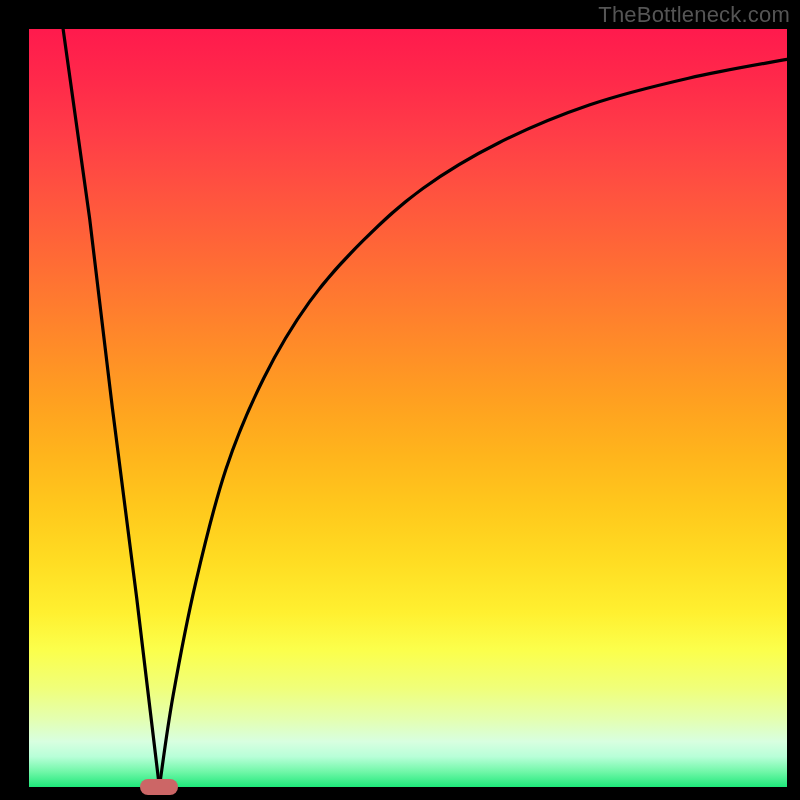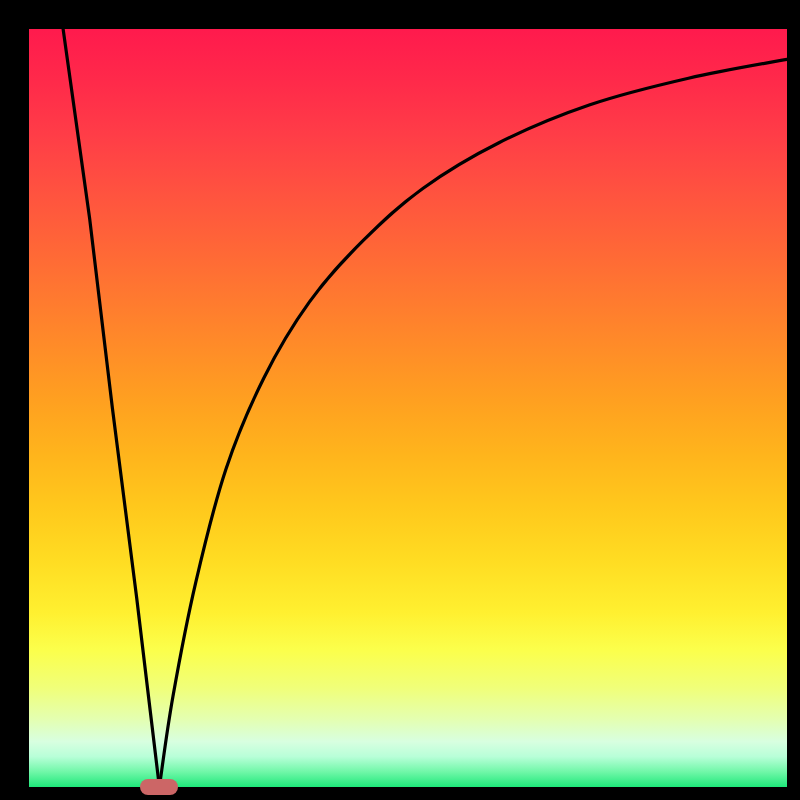--- a/index.html
+++ b/index.html
@@ -65,20 +65,21 @@
     position: absolute;
     background: #cc6666;
     border-radius: 9px;
     height: 16px;
   }
 </style>
 </head>
 <body>
 
 <div class="chart-container">
+  <div class="watermark">TheBottleneck.com</div>
   <div class="plot-area">
     <svg class="curves" viewBox="0 0 758 758" preserveAspectRatio="none">
       <path d="M 34.11 0.00 L 60.64 189.50 L 83.38 379.00 L 107.64 568.50 L 121.28 682.20 L 130.38 758.00" fill="none" stroke="#000" stroke-width="3.2" stroke-linecap="round" id="path-left"></path>
       <path d="M 130.38 758.00 C 132.83 741.63, 137.47 703.88, 144.02 667.04 C 150.57 630.20, 157.21 594.27, 166.76 553.34 C 176.31 512.41, 184.80 476.48, 197.08 439.64 C 209.36 402.80, 219.97 378.70, 234.98 348.68 C 249.99 318.66, 262.72 297.44, 280.46 272.88 C 298.20 248.32, 313.05 232.71, 333.52 212.24 C 353.99 191.77, 369.60 176.92, 394.16 159.18 C 418.72 141.44, 439.94 128.71, 469.96 113.70 C 499.98 98.69, 526.81 87.40, 560.92 75.80 C 595.03 64.20, 623.99 57.46, 659.46 49.27 C 694.93 41.08, 740.26 33.73, 758.00 30.32" fill="none" stroke="#000" stroke-width="3.2" stroke-linecap="round" id="path-right"></path>
     </svg>
     <div class="marker" id="marker" style="left: 111.4px; top: 750px; width: 37.9px;"></div>
   </div>
 </div>
 
 </body></html>

